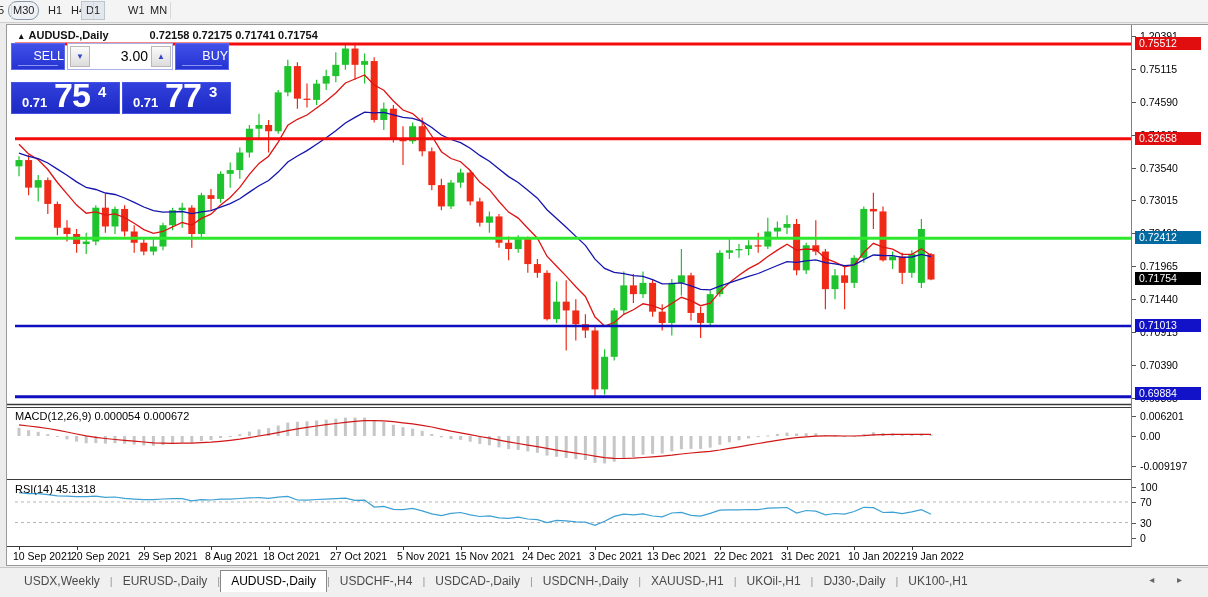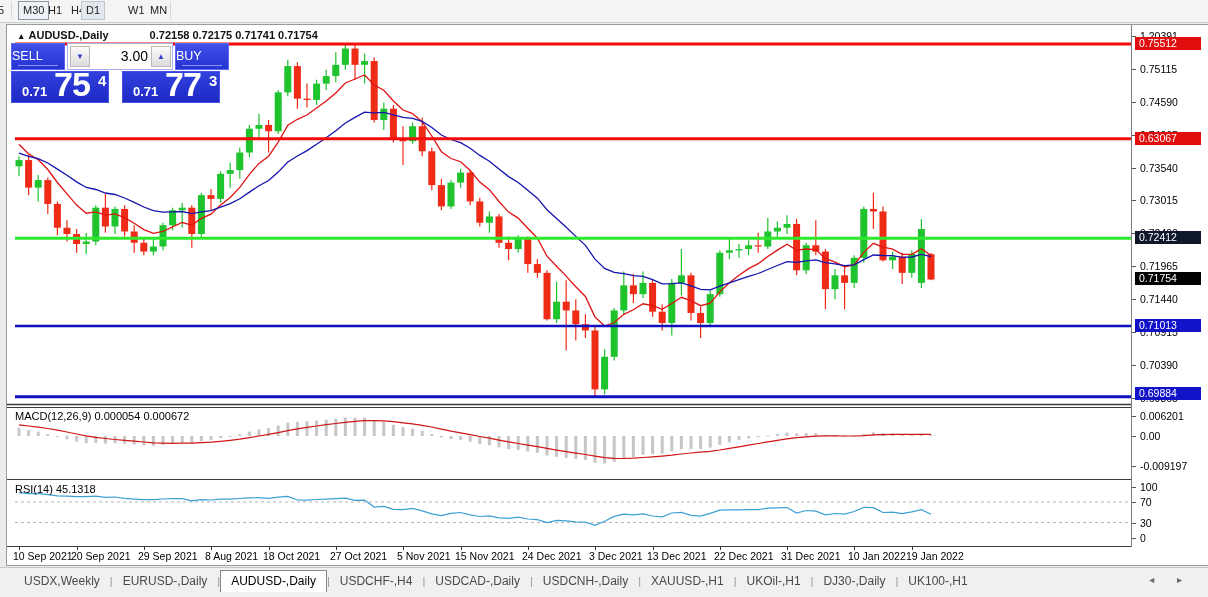--- a/index.html
+++ b/index.html
@@ -26,53 +26,53 @@
   .pdash{position:absolute;left:0px;width:4px;height:1px;background:#555;}
   .badge{position:absolute;left:3px;width:62px;height:13px;line-height:13px;font-size:10.5px;
          color:#fff;text-align:left;padding-left:4px;z-index:3;}
   #date-row{position:absolute;left:0;top:522px;width:1124px;height:17px;background:#fff;}
   .dlabel{position:absolute;top:3px;font-size:10.5px;color:#000;white-space:nowrap;}
   .dtick{position:absolute;top:0;width:1px;height:3px;background:#333;}
   
   #trade-panel{position:absolute;left:4px;top:18px;width:220px;height:60px;z-index:5;}
   #tp-row1{position:absolute;left:0;top:0;width:220px;height:27px;}
   .tp-btn{position:absolute;top:0;width:54px;height:27px;background:linear-gradient(#4150e8,#2533d2);
-          border:1px solid #5b68ef;color:#fff;font-size:12.5px;text-align:left;line-height:24px;
+          border:1px solid #5b68ef;color:#fff;font-size:12.5px;text-align:right;line-height:24px;
           box-sizing:border-box;cursor:pointer;}
   .tp-btn .ul{position:absolute;left:6px;right:6px;bottom:3px;height:1px;background:#8891f0;}
   #vol-box{position:absolute;left:56px;top:0;width:106px;height:27px;background:#fff;
            border:1px solid #aab2e8;box-sizing:border-box;}
   .spin{position:absolute;top:2px;width:20px;height:21px;background:linear-gradient(#fbfbfb,#dcdcdc);
         border:1px solid #b8b8b8;box-sizing:border-box;text-align:center;line-height:19px;
         font-size:8px;color:#3344cc;cursor:pointer;}
   #vol-value{position:absolute;left:24px;top:2px;width:56px;height:21px;font-size:14px;color:#000;
              text-align:right;line-height:21px;}
   #tp-row2{position:absolute;left:0;top:28px;width:220px;height:32px;}
-  .big-quote{position:absolute;top:0;width:98px;height:32px;background:linear-gradient(#3240dd,#1d2ac4);
+  .big-quote{position:absolute;top:11px;width:109px;height:32px;background:linear-gradient(#3240dd,#1d2ac4);
              border:1px solid #4552e2;box-sizing:border-box;color:#fff;}
   .bq-base{position:absolute;left:10px;bottom:3px;font-size:13px;font-weight:bold;}
   .bq-big{position:absolute;left:42px;top:-7px;font-size:34px;font-weight:bold;letter-spacing:-1px;}
   .bq-sup{position:absolute;left:86px;top:0px;font-size:15px;font-weight:bold;}
   
   #tabbar{position:absolute;left:0;top:567px;width:1208px;height:30px;background:#f0f0f0;
           border-top:1px solid #c8c8c8;}
   .tab{position:relative;display:inline-block;height:20px;line-height:20px;padding:0 10px;
        font-size:12px;color:#4a4a4a;margin-top:2px;cursor:pointer;}
   .tab.active{background:#fff;border:1px solid #888;border-bottom:none;color:#000;height:21px;
               z-index:2;}
   .tab-sep{display:inline-block;color:#999;font-size:11px;}
   #tab-scroll{position:absolute;right:16px;top:6px;font-size:10px;color:#666;letter-spacing:10px;
               cursor:pointer;}
 </style>
 </head>
 <body>
 
 <div id="toolbar">
     <div class="tf-btn" style="left: -6px;">5</div>
-    <div class="tf-btn pressed" style="left: 18px;">M30</div>
+    <div class="tf-btn pressed" style="left: 8px; border-radius: 9px;">M30</div>
     <div class="tf-btn" style="left: 44px;">H1</div>
     <div class="tf-btn" style="left: 67px;">H4</div>
     <div class="tf-btn current" style="left: 81px; text-align: center;">D1</div>
     <div class="tf-btn" style="left: 124px;">W1</div>
     <div class="tf-btn" style="left: 146px;">MN</div>
     <div class="tb-sep" style="left: 11px;"></div>
     <div class="tb-sep" style="left: 93px;"></div>
     <div class="tb-sep" style="left: 170px;"></div>
   </div>
 
@@ -420,22 +420,22 @@
       <div class="ptick" style="top:435px">-0.009197</div>
       <div class="pdash" style="top:462px"></div>
       <div class="ptick" style="top:456px">100</div>
       <div class="pdash" style="top:477px"></div>
       <div class="ptick" style="top:471px">70</div>
       <div class="pdash" style="top:498px"></div>
       <div class="ptick" style="top:492px">30</div>
       <div class="pdash" style="top:513px"></div>
       <div class="ptick" style="top:507px">0</div>
       <div class="badge" style="top:12px;background:#e00e0e">0.75512</div>
-      <div class="badge" style="top:107px;background:#e00e0e">0.63067</div>
-      <div class="badge" style="top:206px;background:#0f172a">0.72412</div>
+      <div class="badge" style="top:107px;background:#e00e0e">0.32658</div>
+      <div class="badge" style="top:206px;background:#0369a1">0.72412</div>
       <div class="badge" style="top:294px;background:#1212c8">0.71013</div>
       <div class="badge" style="top:362px;background:#1212c8">0.69884</div>
       <div class="badge" style="top:247px;background:#000000">0.71754</div>
     </div>
   <div id="date-row">
       <div class="dtick" style="left:12px"></div>
       <div class="dlabel" style="left:6px">10 Sep 2021</div>
       <div class="dtick" style="left:70px"></div>
       <div class="dlabel" style="left:64px">20 Sep 2021</div>
       <div class="dtick" style="left:137px"></div>

